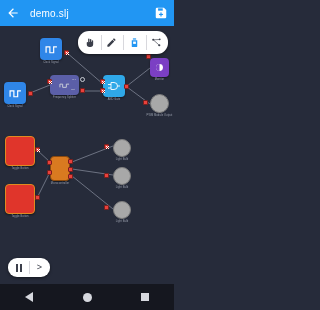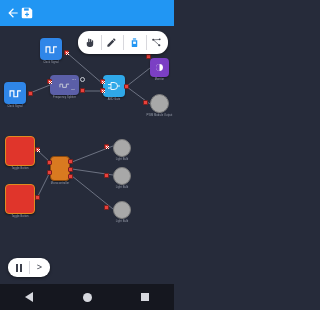--- a/index.html
+++ b/index.html
@@ -147,20 +147,21 @@
 <body>
 
 <div id="app">
 
   <div class="appbar">
     <div class="back-icon">
       <svg width="14" height="14" viewBox="0 0 24 24">
         <path d="M20 11H7.8l5.6-5.6L12 4l-8 8 8 8 1.4-1.4L7.8 13H20z" fill="#ffffff"></path>
       </svg>
     </div>
+    <div class="appbar-title">demo.slj</div>
     <div class="save-icon">
       <svg width="14" height="14" viewBox="0 0 24 24">
         <path d="M17 3H5a2 2 0 0 0-2 2v14a2 2 0 0 0 2 2h14a2 2 0 0 0 2-2V7l-4-4z" fill="#ffffff"></path>
         <rect x="7" y="4" width="8" height="4" fill="#2196f3"></rect>
         <rect x="11" y="11" width="2" height="7" fill="#2196f3"></rect>
         <rect x="8.5" y="13.5" width="7" height="2" fill="#2196f3"></rect>
       </svg>
     </div>
   </div>
 

